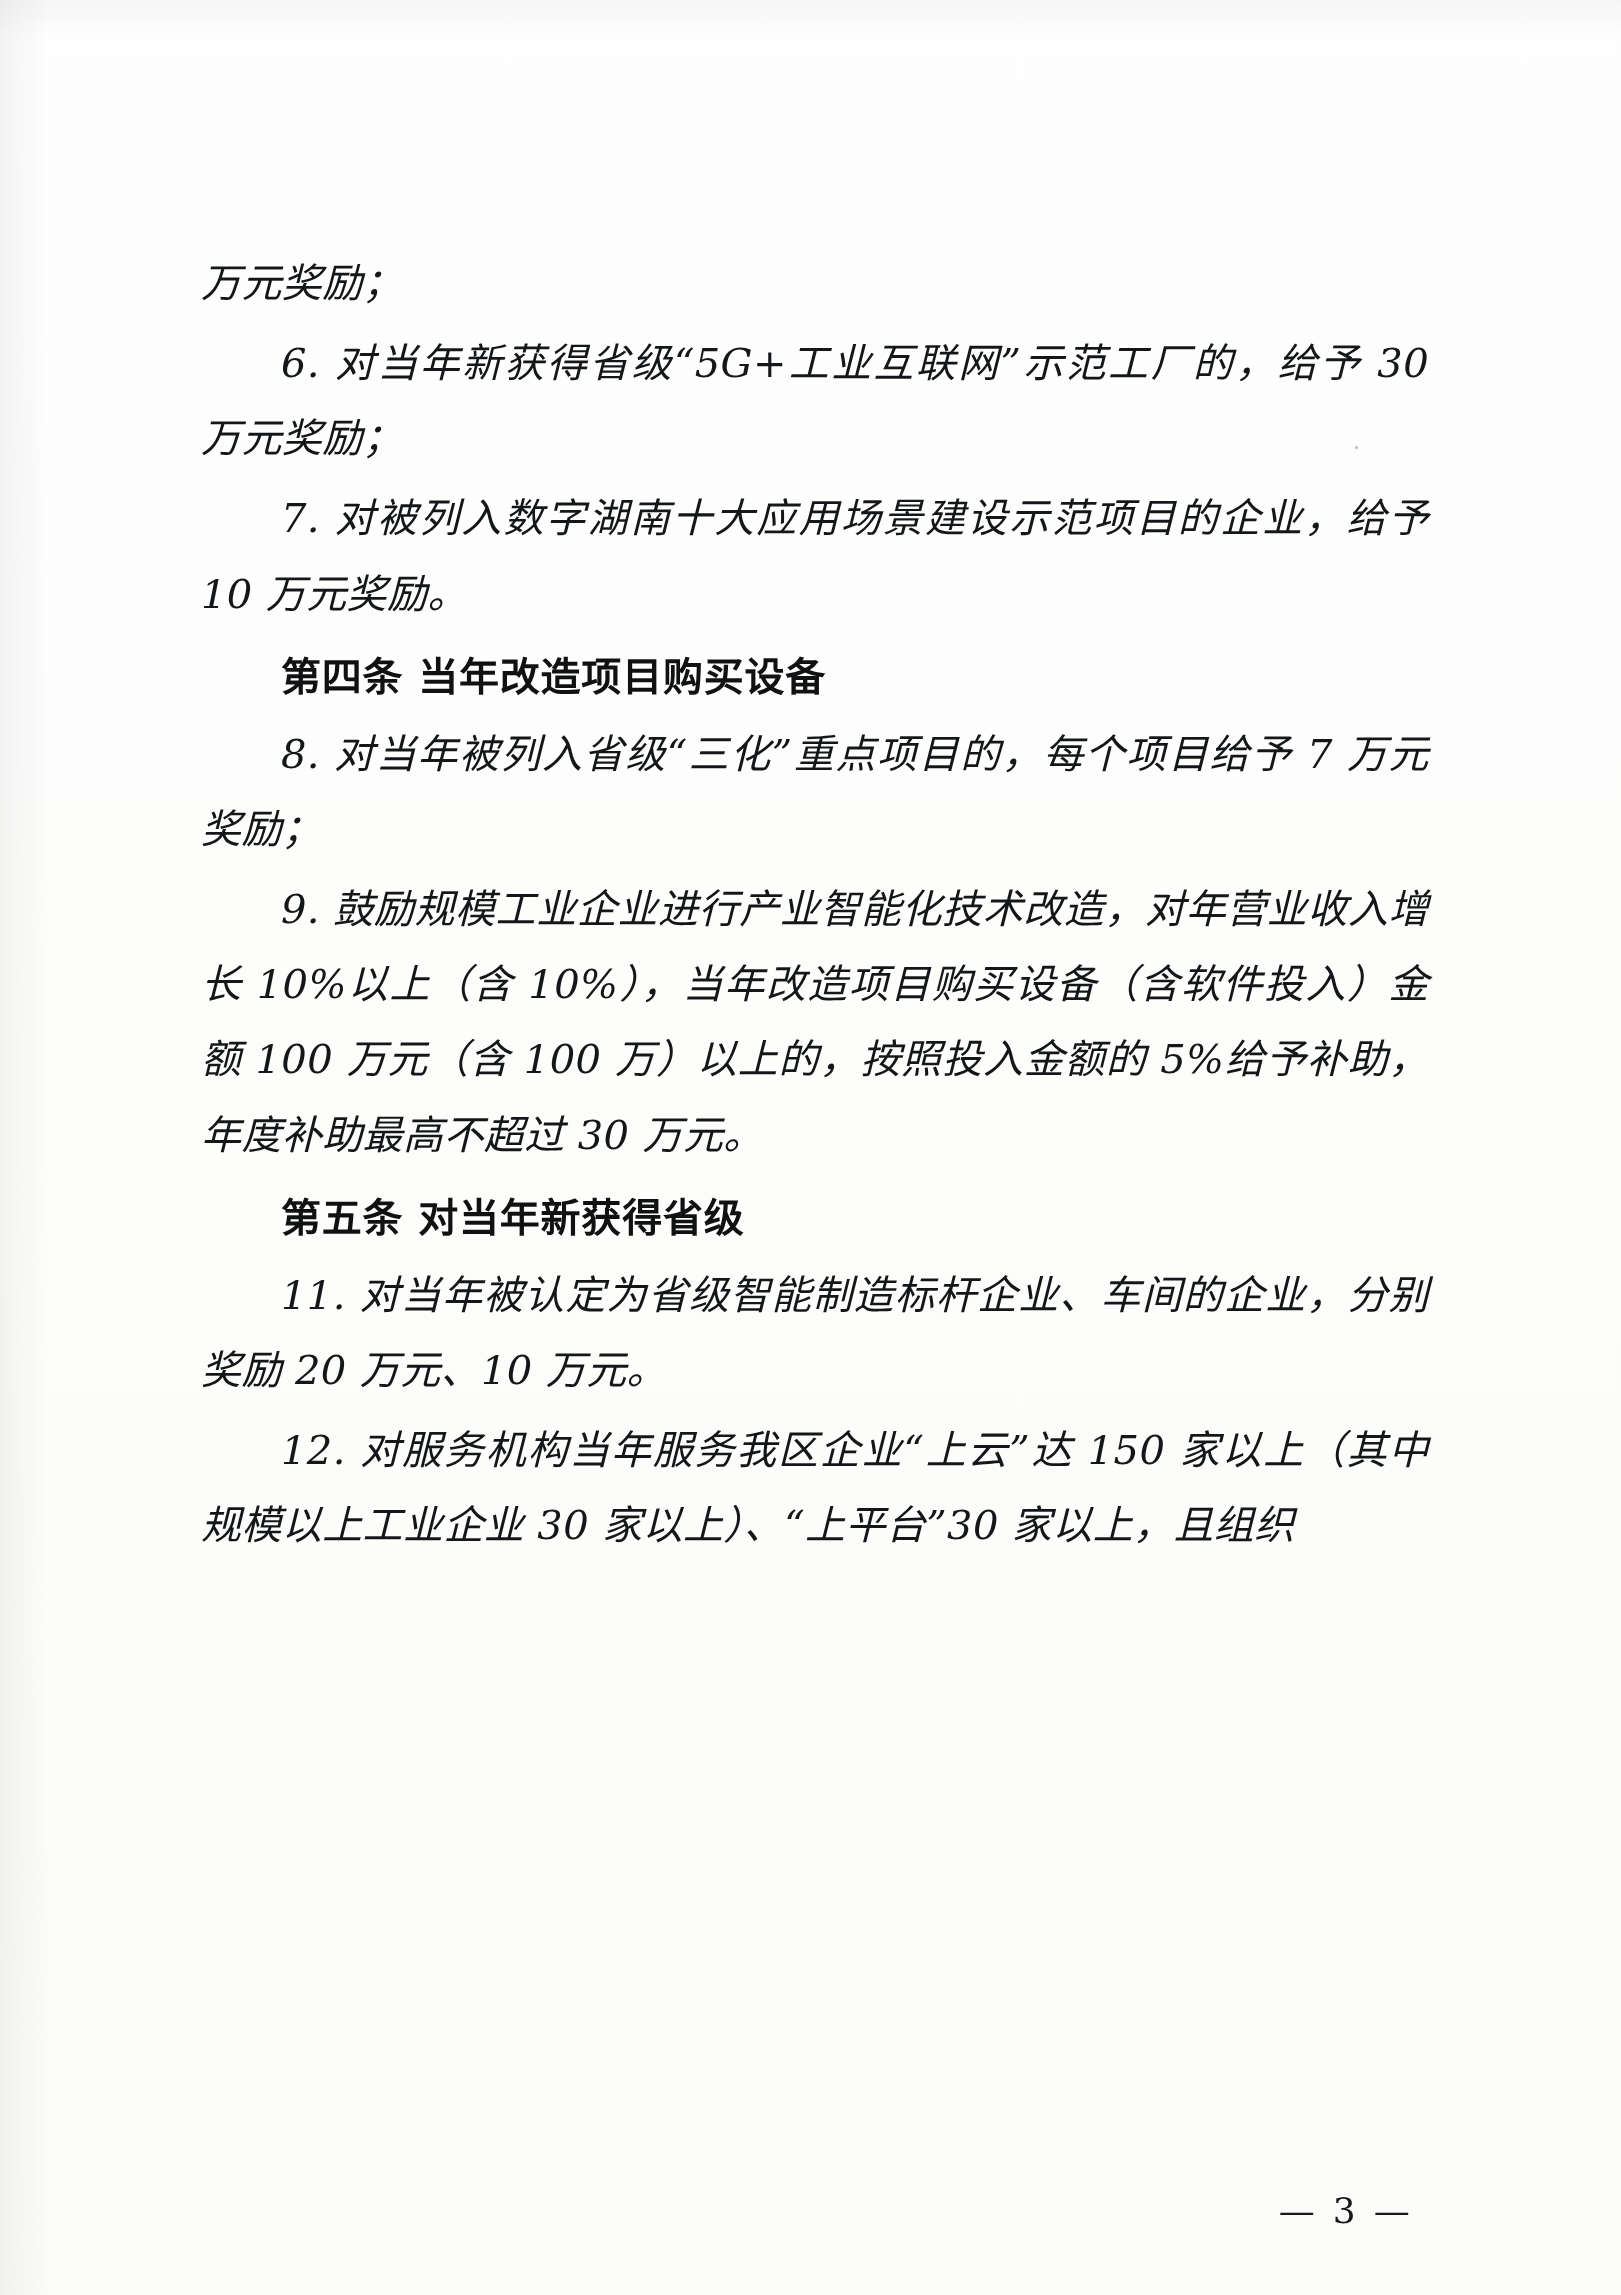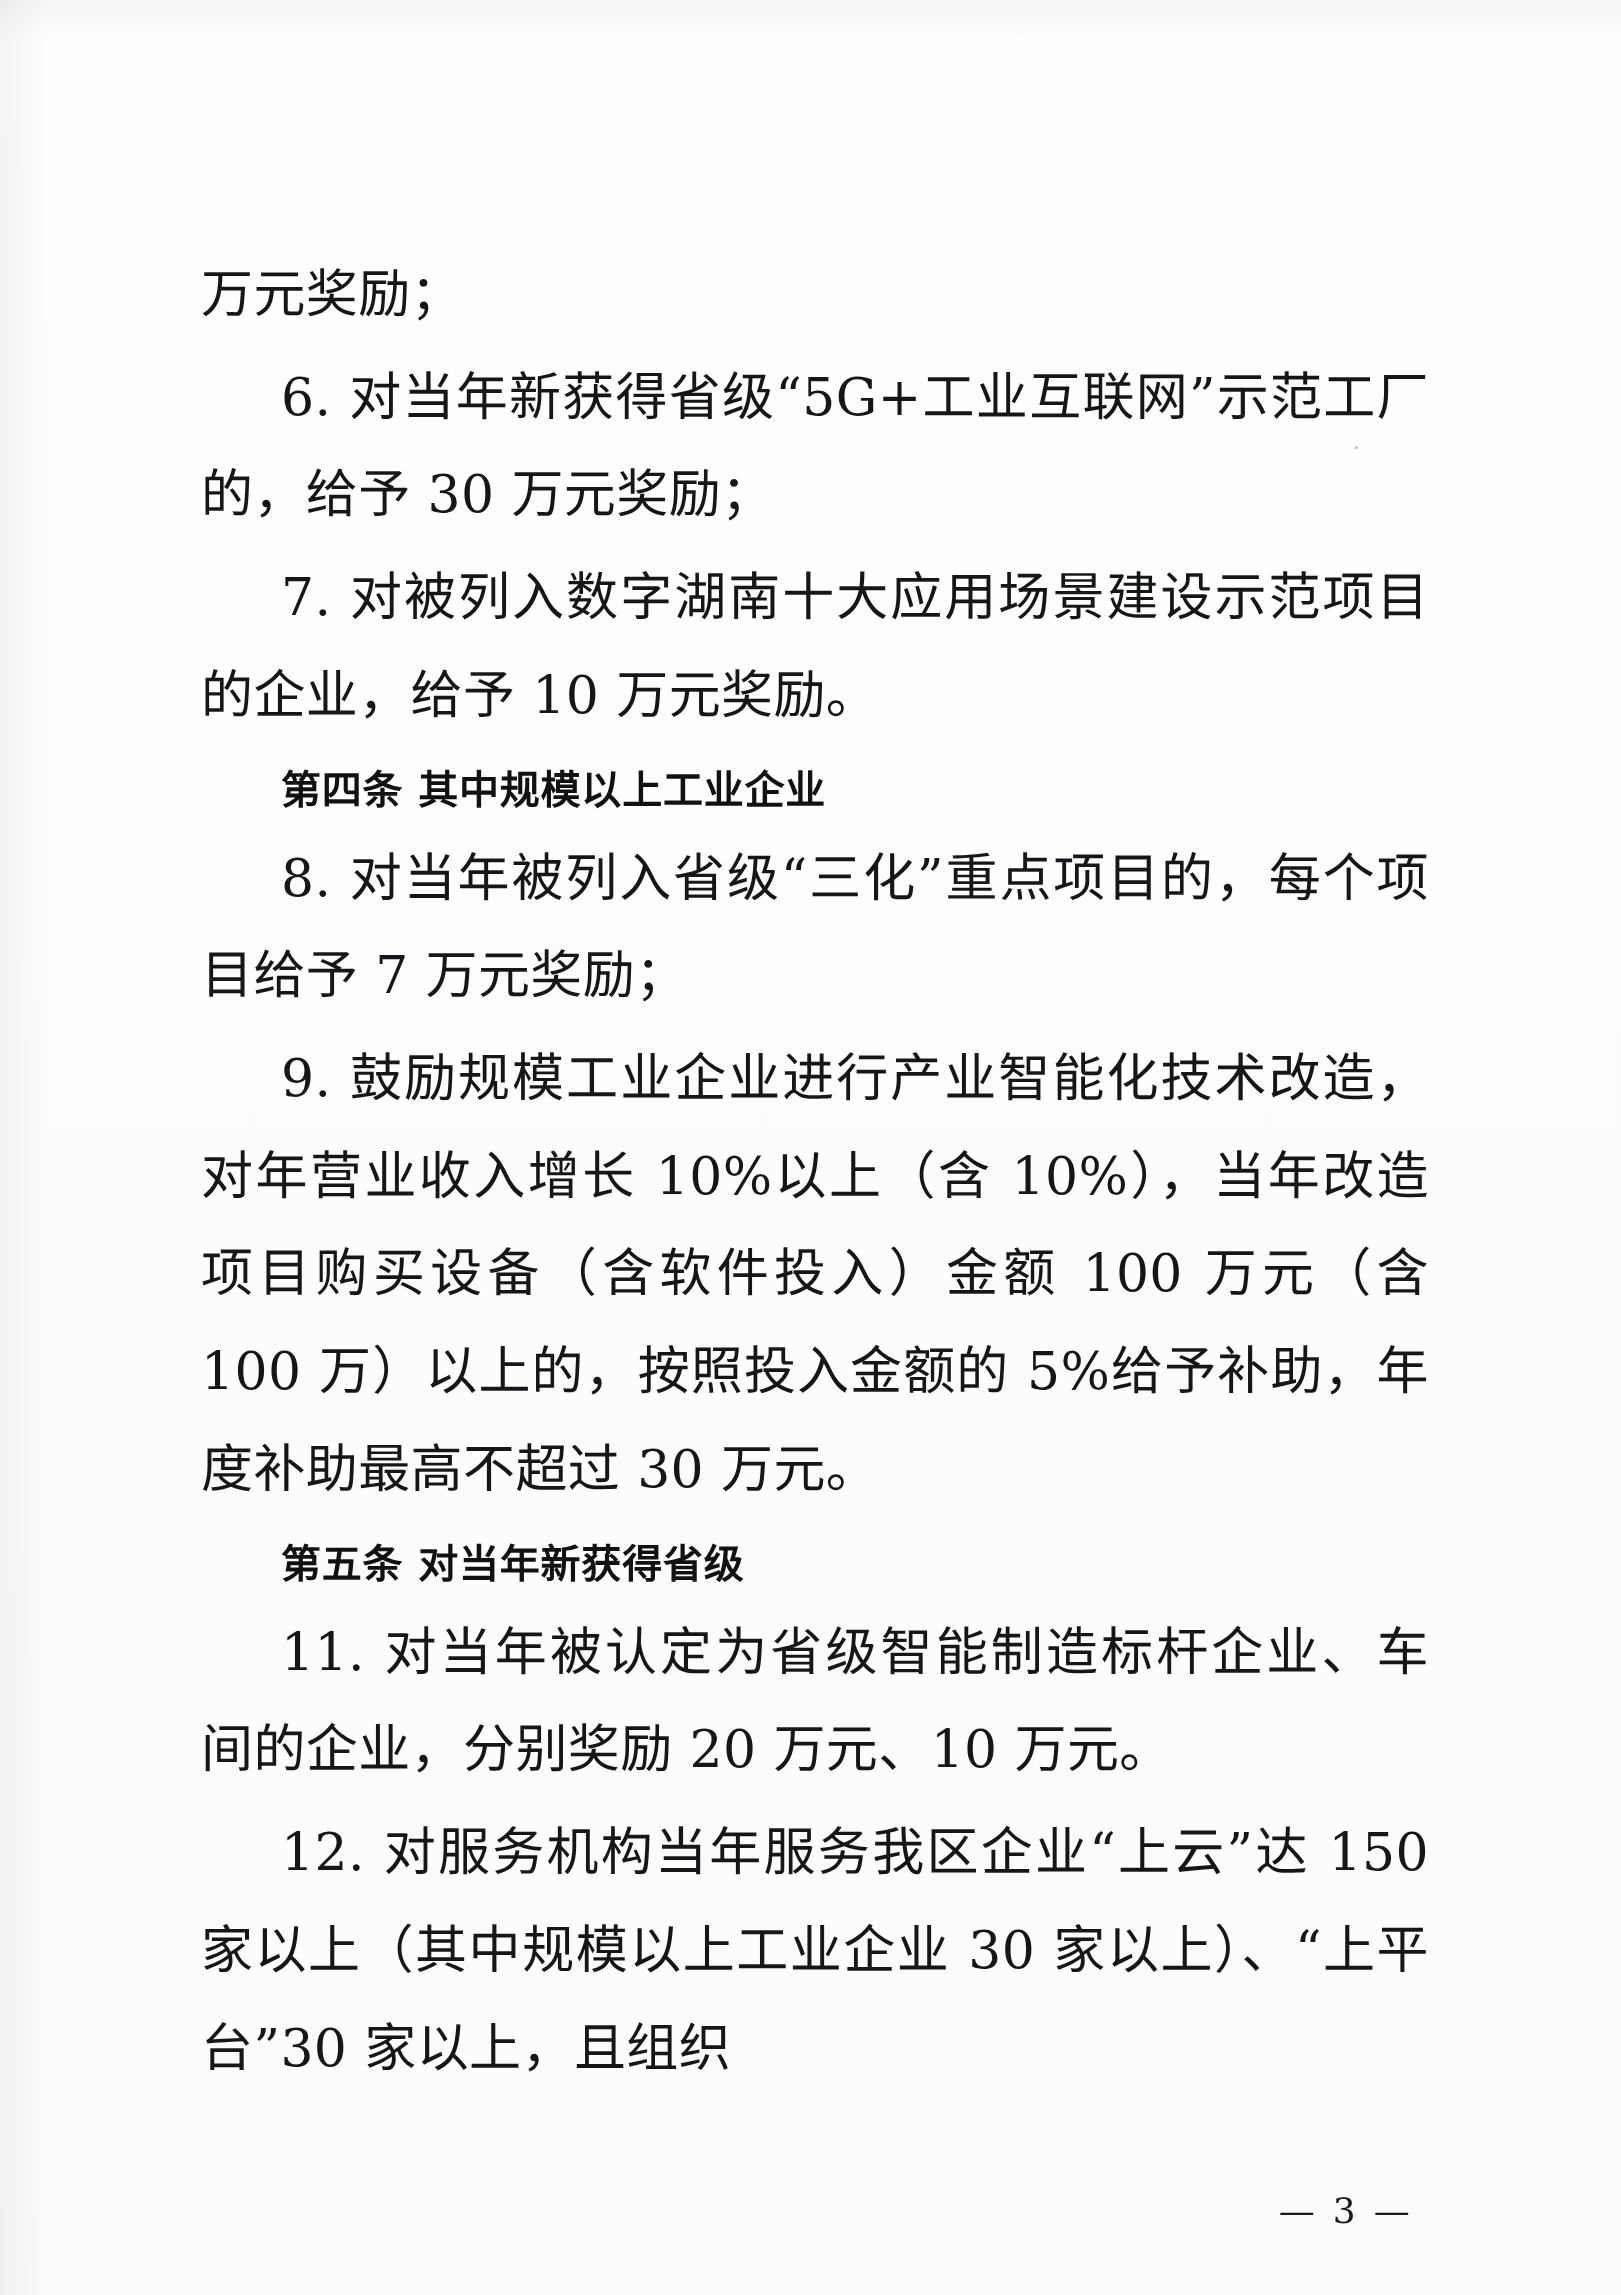--- a/index.html
+++ b/index.html
@@ -21,27 +21,28 @@
     inset: 0;
     background: linear-gradient(180deg, #fefefe 0%, #fdfdfc 40%, #fbfbfa 100%);
   }
   .page-inner {
     position: absolute;
     left: 201px;
     top: 246px;
     width: 1228px;
   }
   .para {
-    font-size: 52px;
+    font-size: 40px;
     line-height: 1.88;
     letter-spacing: 0.4px;
     text-align: justify;
     text-justify: inter-ideograph;
     margin: 0 0 4.9px 0;
     color: #14171a;
+    font-style: italic;
   }
   .indent {
     text-indent: 80px;
   }
   .heading {
     font-size: 40px;
     line-height: 1.88;
     letter-spacing: 0.8px;
     font-weight: 700;
     margin: 8.2px 0 1.6px 0;
@@ -94,21 +95,21 @@
   <div class="speck" style="left:1355px; top:446px;"></div>
 
   <div class="page-inner">
 
     <p class="para">万元奖励；</p>
 
     <p class="para indent">6. 对当年新获得省级“5G+工业互联网”示范工厂的，给予 30 万元奖励；</p>
 
     <p class="para indent">7. 对被列入数字湖南十大应用场景建设示范项目的企业，给予 10 万元奖励。</p>
 
-    <h2 class="heading">第四条 其中规模以上工业企业</h2>
+    <h2 class="heading">第四条 当年改造项目购买设备</h2>
 
     <p class="para indent">8. 对当年被列入省级“三化”重点项目的，每个项目给予 7 万元奖励；</p>
 
     <p class="para indent">9. 鼓励规模工业企业进行产业智能化技术改造，对年营业收入增长 10%以上（含 10%），当年改造项目购买设备（含软件投入）金额 100 万元（含 100 万）以上的，按照投入金额的 5%给予补助，年度补助最高不超过 30 万元。</p>
 
     <h2 class="heading">第五条 对当年新获得省级</h2>
 
 
     <p class="para indent">11. 对当年被认定为省级智能制造标杆企业、车间的企业，分别奖励 20 万元、10 万元。</p>
 

